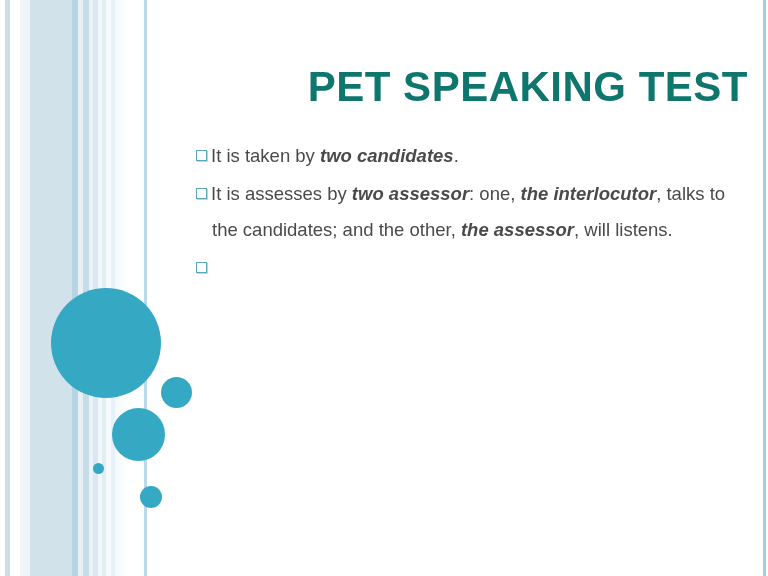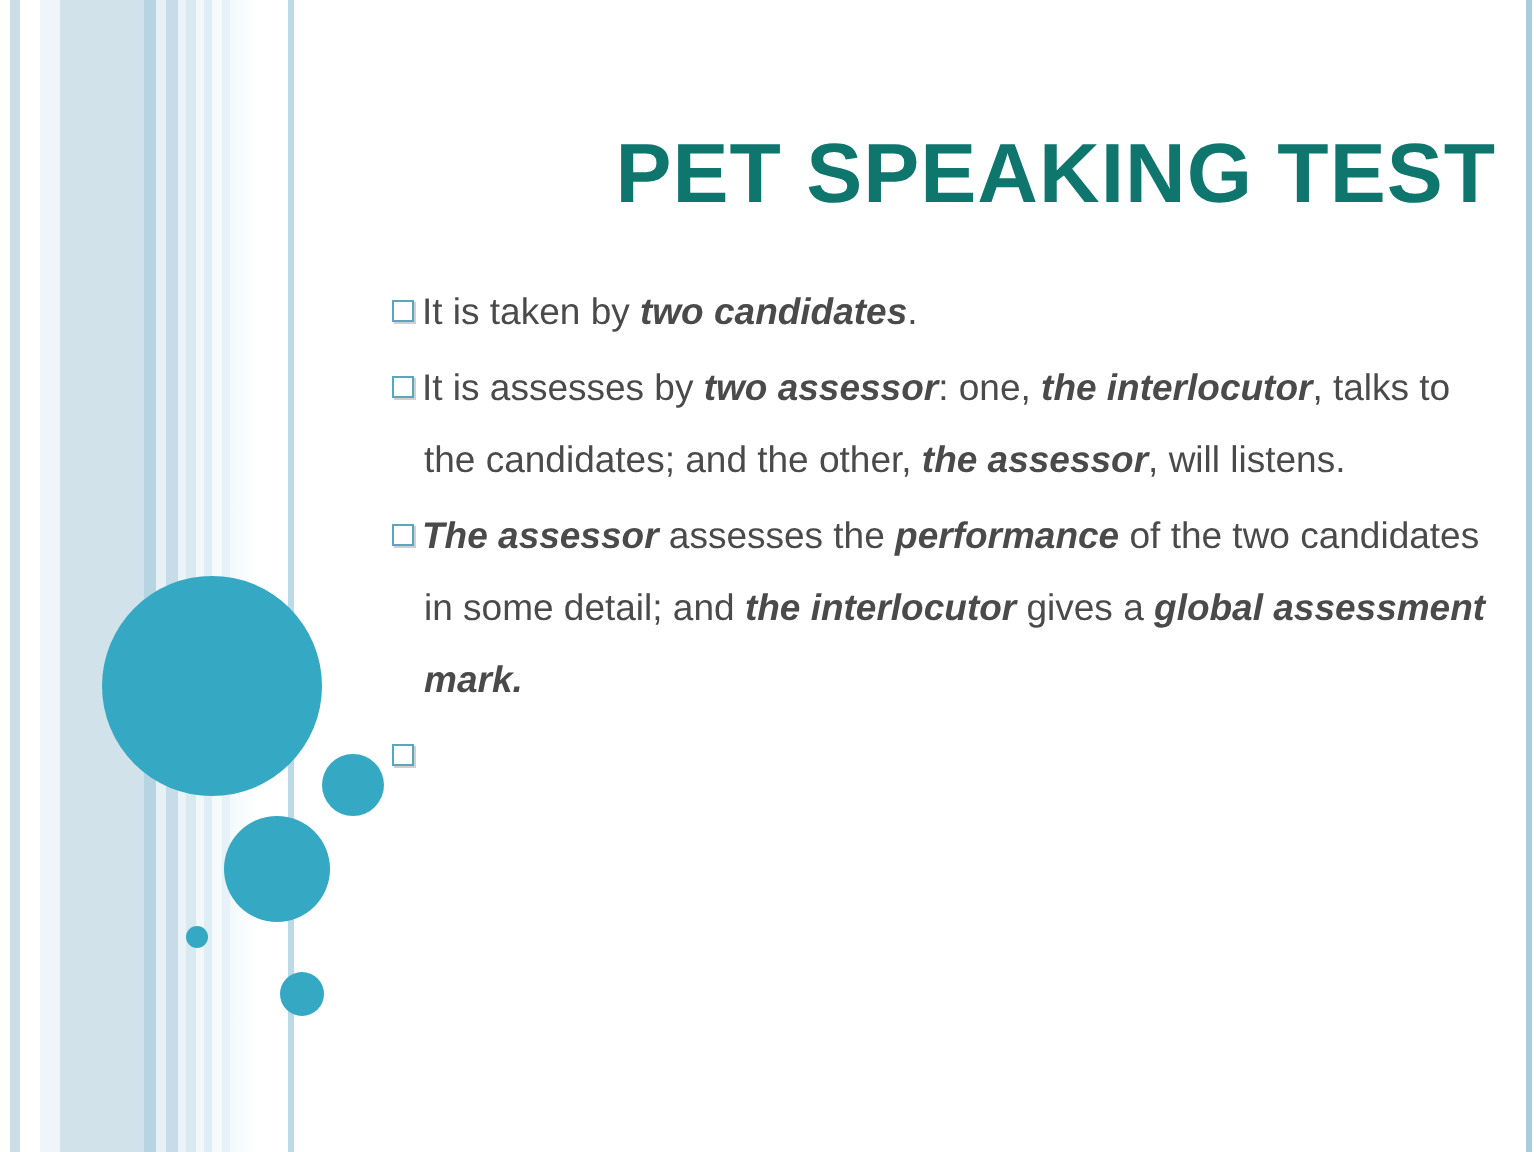--- a/index.html
+++ b/index.html
@@ -167,18 +167,17 @@
     <div class="circle c-small"></div>
   </div>
 
   <div class="content">
 
     <div class="title">PET SPEAKING TEST</div>
 
     <div class="body-list">
         <p class="bullet-para"><span class="bullet-glyph"></span><span>It is taken by </span><span class="bi">two candidates</span><span>.</span></p>
         <p class="bullet-para"><span class="bullet-glyph"></span><span>It is assesses by </span><span class="bi">two assessor</span><span>: one, </span><span class="bi">the interlocutor</span><span>, talks to the candidates; and the other, </span><span class="bi">the assessor</span><span>, will listens.</span></p>
-        <p class="bullet-para"><span class="bullet-glyph"></span><span class="bi">The assessor</span><span> assesses the </span><span class="bi">performance</span><span> of the two candidates in some detail; and </span><span class="bi">the interlocutor</span><span> gives a </span><span class="bi">global assessment mark.</span></p>
         <p class="bullet-para"><span class="bullet-glyph"></span></p>
       </div>
 
   </div>
 </div>
 
 </body></html>

